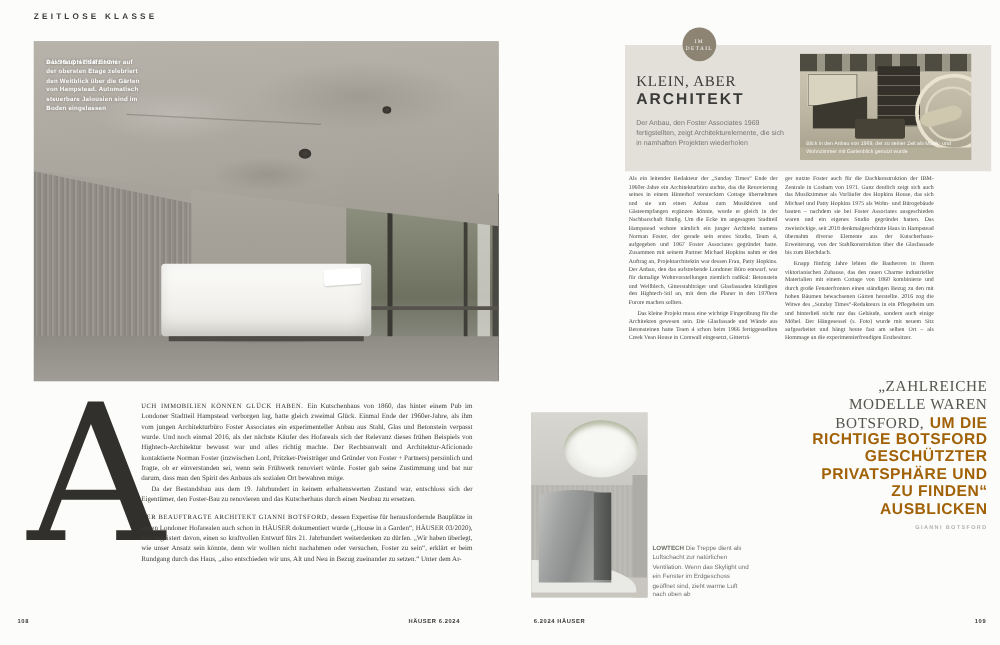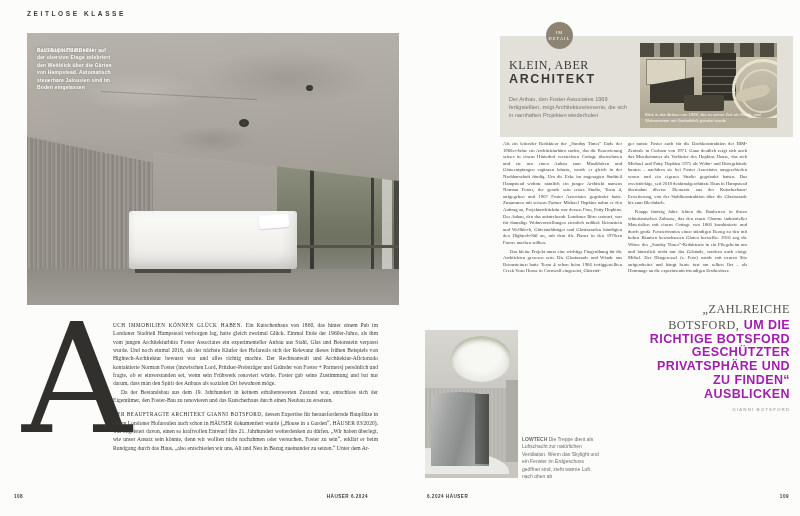--- a/index.html
+++ b/index.html
@@ -36,21 +36,21 @@
   .dintro{font-size:5.6px;line-height:7.9px;color:#787670;}
 
   .col{font-family:"Liberation Serif",serif;font-size:4.7px;line-height:6.6px;
        text-align:justify;color:#45423c;}
   .col p{margin:0;}
   .col p.ind{text-indent:7px;margin-top:2px;}
 
   .pq{text-align:right;}
   .pq .ln{line-height:13.8px;white-space:nowrap;}
   .pq .serif{font-family:"Liberation Serif",serif;font-size:12.2px;letter-spacing:.5px;color:#55544f;}
-  .pq .bold{font-weight:800;font-size:12.5px;letter-spacing:.4px;color:#a21caf;}
+  .pq .bold{font-weight:800;font-size:12.5px;letter-spacing:.4px;color:#a16207;}
   .pq .attr{font-size:4.4px;font-weight:bold;letter-spacing:1.1px;color:#b3b0aa;margin-top:5px;}
 
   .sidecap{font-size:5px;line-height:7.4px;color:#6e6d68;font-weight:bold;}
   .bw-cap{color:rgba(255,255,255,.92);font-size:4.2px;line-height:5.9px;z-index:9;}
 
   .foot{font-size:4.6px;font-weight:bold;letter-spacing:.5px;color:#3c3b38;}
 </style>
 </head>
 <body>
 
@@ -169,20 +169,21 @@
     <p>Als ein leitender Redakteur der „Sunday Times“ Ende der 1960er-Jahre ein Architekturbüro suchte, das die Renovierung seines in einem Hinterhof versteckten Cottage übernehmen und sie um einen Anbau zum Musikhören und Gästeempfangen ergänzen könnte, wurde er gleich in der Nachbarschaft fündig. Um die Ecke im angesagten Stadtteil Hampstead wohnte nämlich ein junger Architekt namens Norman Foster, der gerade sein erstes Studio, Team 4, aufgegeben und 1967 Foster Associates gegründet hatte. Zusammen mit seinem Partner Michael Hopkins nahm er den Auftrag an, Projektarchitektin war dessen Frau, Patty Hopkins. Der Anbau, den das aufstrebende Londoner Büro entwarf, war für damalige Wohnvorstellungen ziemlich radikal: Betonstein und Wellblech, Gitterstahlträger und Glasfassaden kündigten den Hightech-Stil an, mit dem die Planer in den 1970ern Furore machen sollten.</p>
     <p class="ind">Das kleine Projekt muss eine wichtige Fingerübung für die Architekten gewesen sein. Die Glasfassade und Wände aus Betonsteinen hatte Team 4 schon beim 1966 fertiggestellten Creek Vean House in Cornwall eingesetzt, Gitterträ-</p>
   </div>
   <div class="abs col" style="left:628px;top:141px;width:119px;">
     <p>ger nutzte Foster auch für die Dachkonstruktion der IBM-Zentrale in Cosham von 1971. Ganz deutlich zeigt sich auch das Musikzimmer als Vorläufer des Hopkins House, das sich Michael und Patty Hopkins 1975 als Wohn- und Bürogebäude bauten – nachdem sie bei Foster Associates ausgeschieden waren und ein eigenes Studio gegründet hatten. Das zweistöckige, seit 2018 denkmalgeschützte Haus in Hampstead übernahm diverse Elemente aus der Kutscherhaus-Erweiterung, von der Stahlkonstruktion über die Glasfassade bis zum Blechdach.</p>
     <p class="ind">Knapp fünfzig Jahre lebten die Bauherren in ihrem viktorianischen Zuhause, das den rauen Charme industrieller Materialien mit einem Cottage von 1860 kombinierte und durch große Fensterfronten einen ständigen Bezug zu den mit hohen Bäumen bewachsenen Gärten herstellte. 2016 zog die Witwe des „Sunday Times“-Redakteurs in ein Pflegeheim um und hinterließ nicht nur das Gebäude, sondern auch einige Möbel. Der Hängesessel (s. Foto) wurde mit neuem Sitz aufgearbeitet und hängt heute fast am selben Ort – als Hommage an die experimentierfreudigen Erstbesitzer.</p>
   </div>
 
   <div class="abs pq" style="left:615px;top:303px;width:175px;">
     <div class="ln serif">„ZAHLREICHE</div>
+    <div class="ln serif">MODELLE WAREN</div>
     <div class="ln"><span class="serif">BOTSFORD,</span> <span class="bold">UM DIE</span></div>
     <div class="ln bold">RICHTIGE BOTSFORD</div>
     <div class="ln bold">GESCHÜTZTER</div>
     <div class="ln bold">PRIVATSPHÄRE UND</div>
     <div class="ln bold">ZU FINDEN“</div>
     <div class="ln bold">AUSBLICKEN</div>
     <div class="attr">GIANNI BOTSFORD</div>
   </div>
 
   <div class="abs foot" style="left:14px;top:494px;">108</div>

